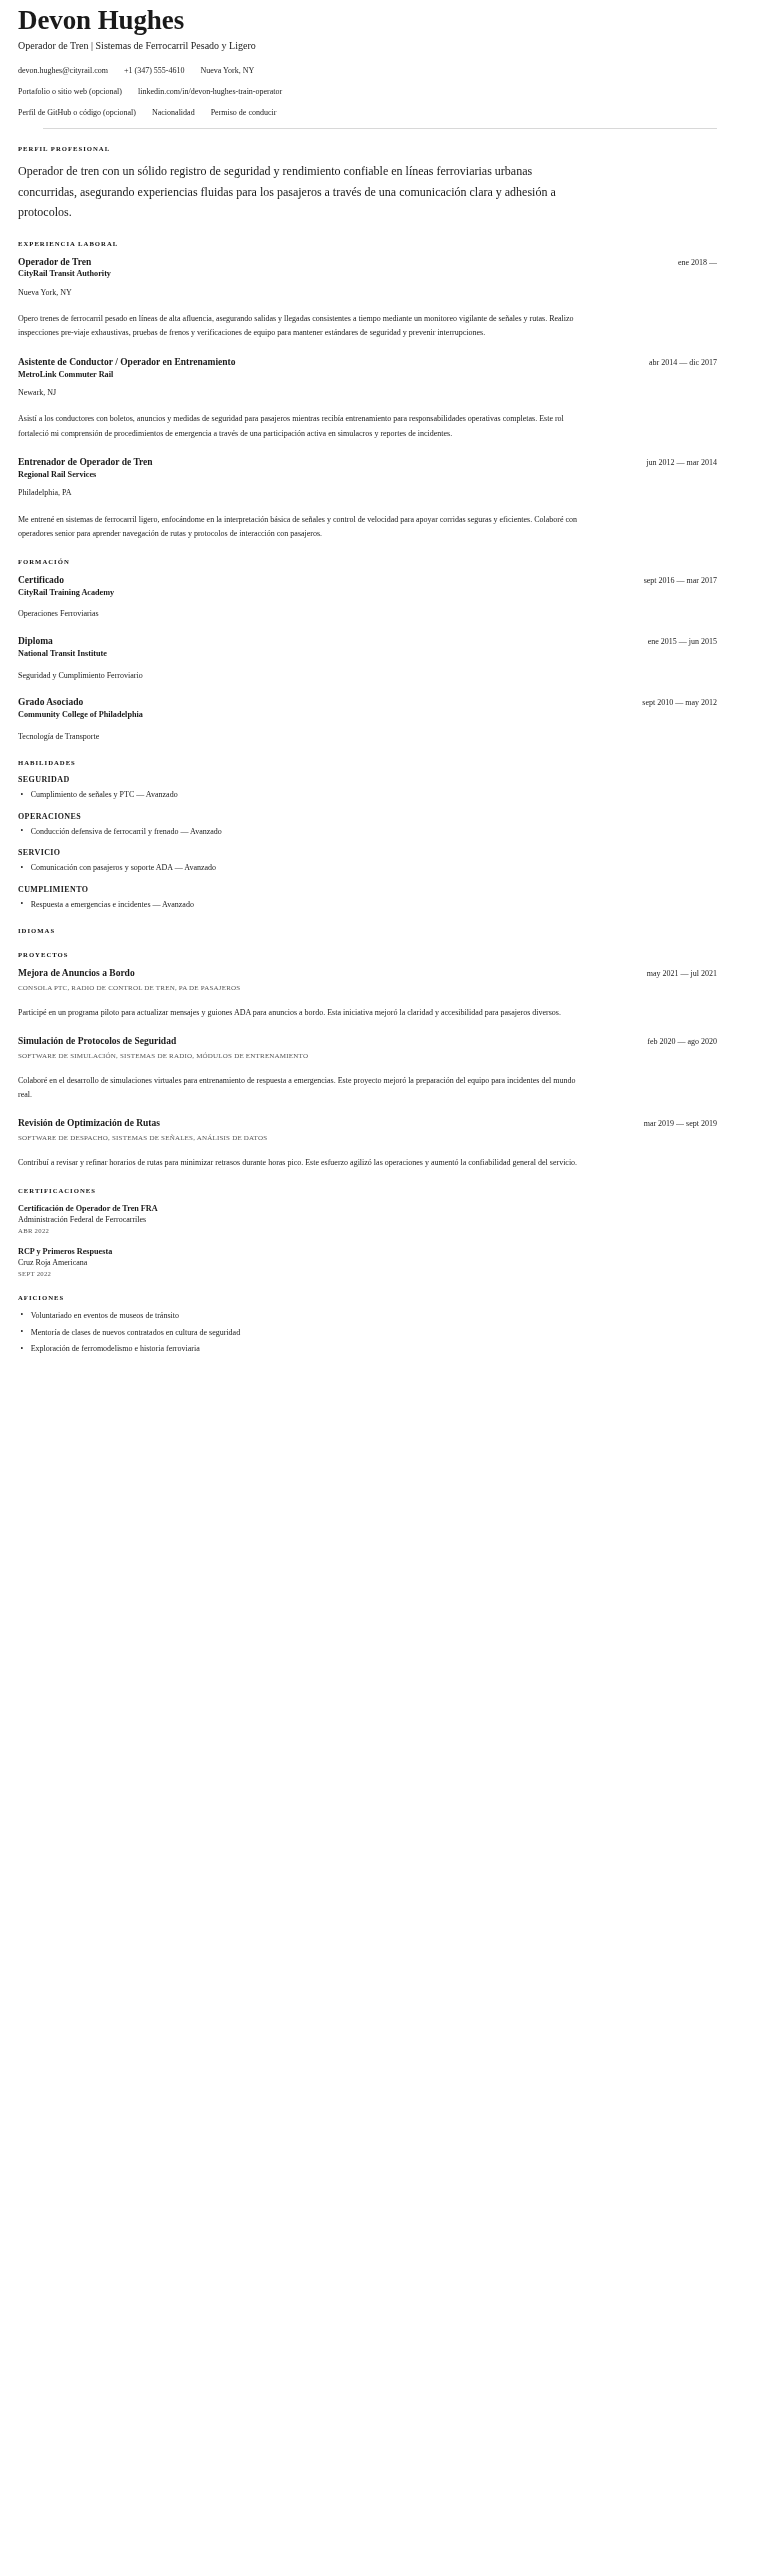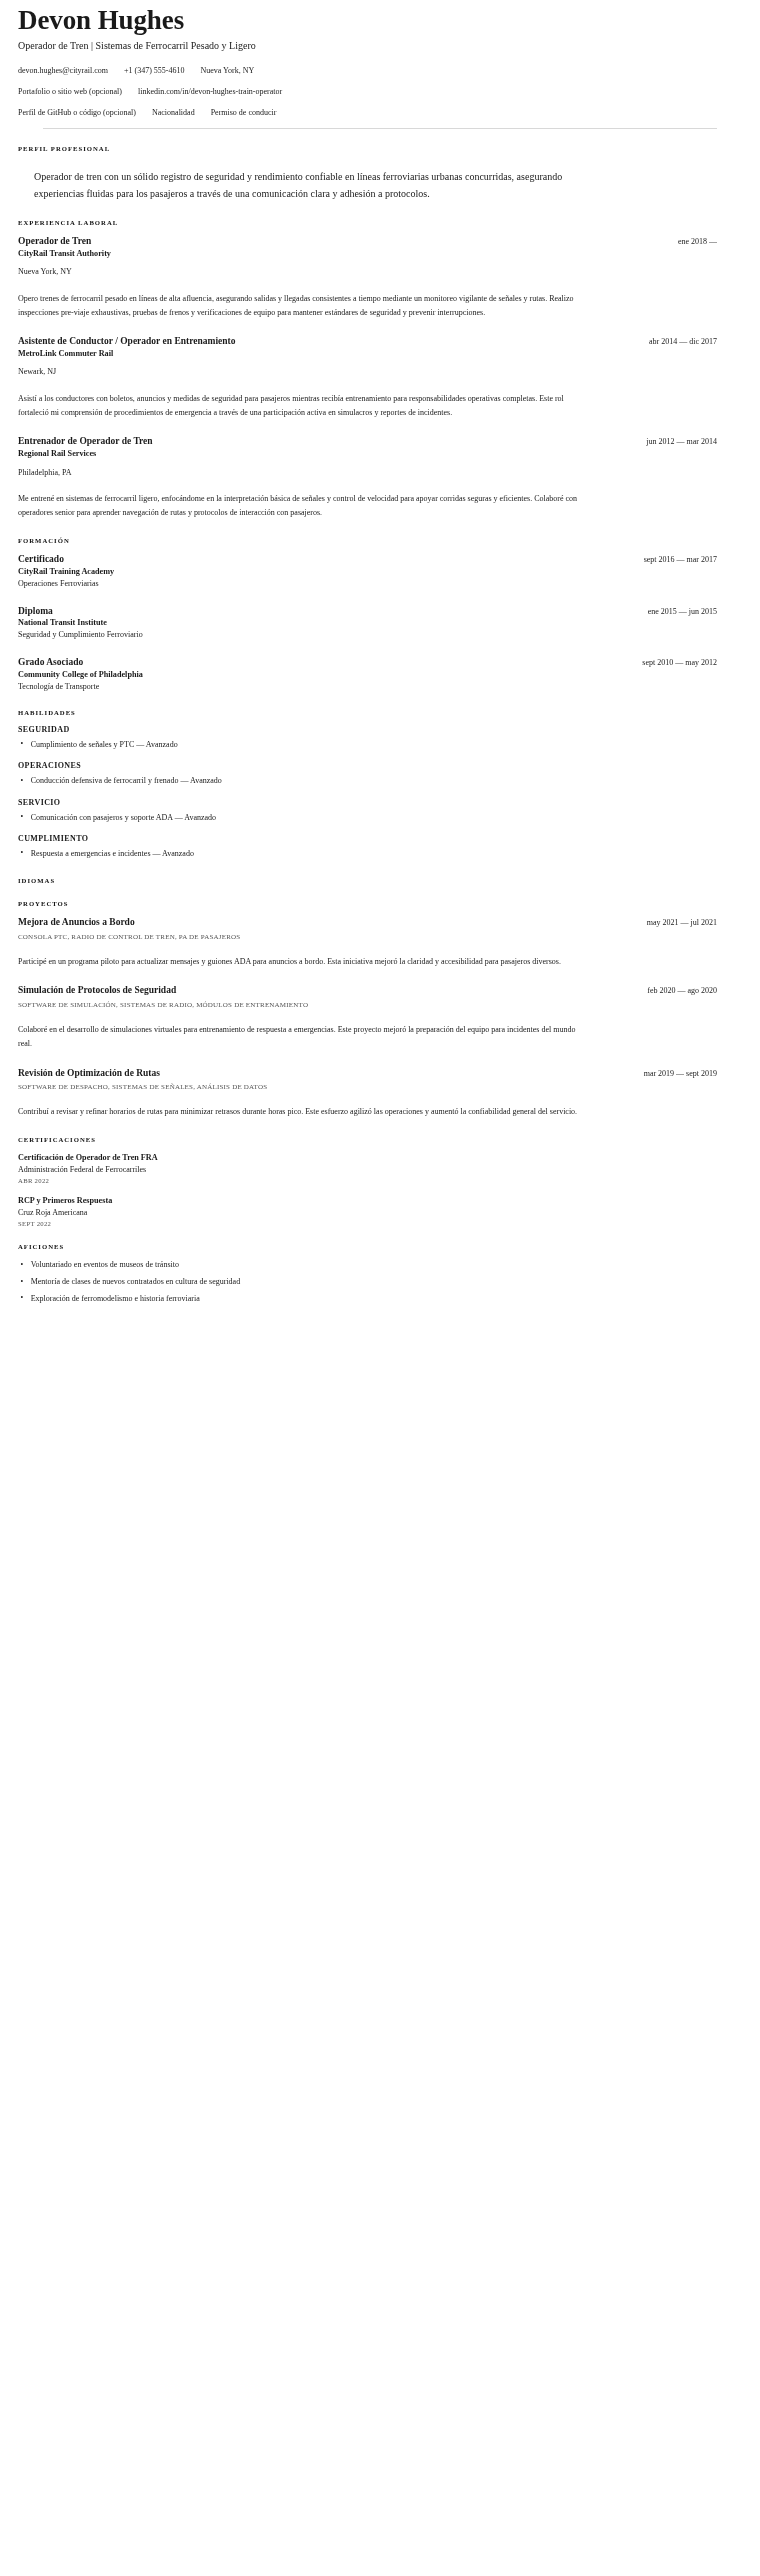--- a/index.html
+++ b/index.html
@@ -56,23 +56,23 @@
   .section-title {
     font-size: 6.7px;
     font-weight: bold;
     letter-spacing: 1px;
     text-transform: uppercase;
     margin: 0 0 9px 0;
     color: #111;
   }
 
   .para {
-    font-size: 10px;
+    font-size: 12px;
     line-height: 1.72;
-    margin: 16px;
+    margin: 0;
     max-width: 558px;
     color: #1a1a1a;
   }
 
   
   .entry { margin-bottom: 15px; }
   .entry:last-child { margin-bottom: 0; }
   .entry-head {
     display: flex;
     align-items: baseline;
@@ -100,21 +100,21 @@
     font-weight: bold;
   }
   .entry-loc {
     font-size: 8px;
     line-height: 1.45;
     margin: 6.3px 0 0 0;
   }
   .entry-extra {
     font-size: 8px;
     line-height: 1.45;
-    margin: 0 0 0 0;
+    margin: 10px 0 0 0;
   }
   .entry-body {
     font-size: 8px;
     line-height: 1.78;
     margin: 14px 0 0 0;
     max-width: 570px;
   }
   .entry-stack {
     font-size: 7px;
     letter-spacing: 0.2px;

